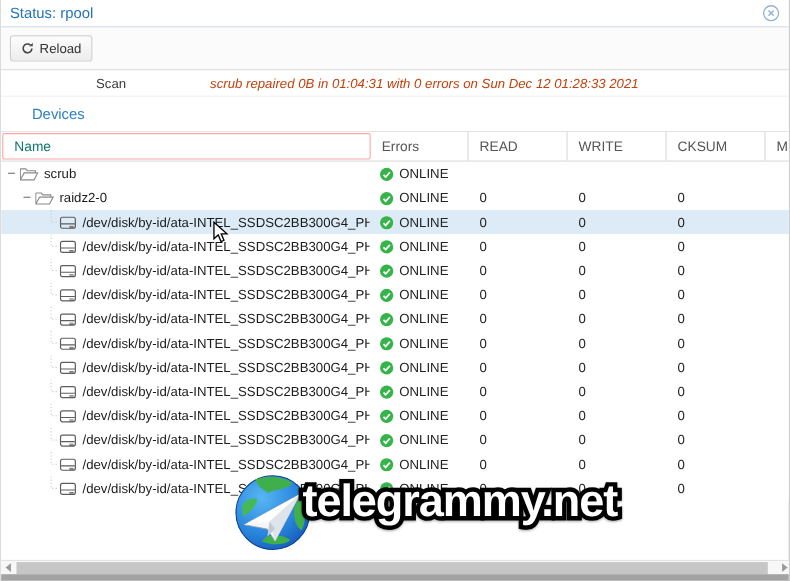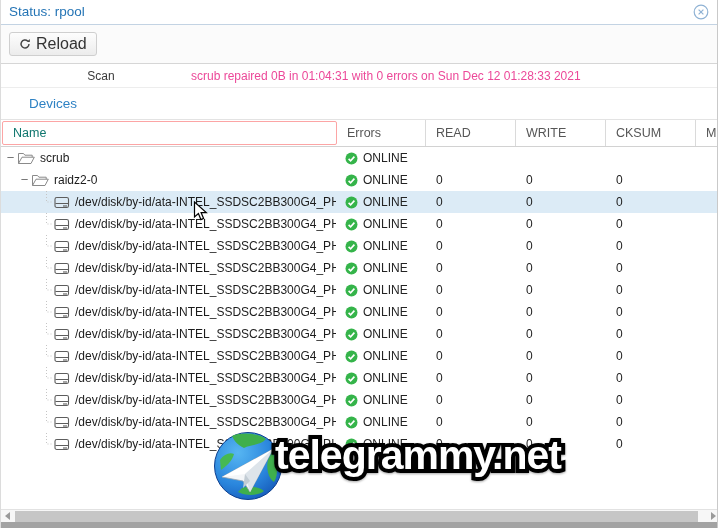--- a/index.html
+++ b/index.html
@@ -19,27 +19,27 @@
   }
   .titlebar .title { color:#2474b5; font-size:13.5px; line-height:16px; }
   .close-btn { width:16px; height:16px; cursor:pointer; display:flex; align-items:center; }
 
   
   .toolbar { height:39px; background:#fbfbfb; border-bottom:1px solid #d6d6d6;
     display:flex; align-items:center; padding-left:8px; }
   .btn {
     display:inline-flex; align-items:center; gap:5px; height:24px; padding:0 9px;
     background:linear-gradient(#fdfdfd,#ececec); border:1px solid #cfcfcf; border-radius:3px;
-    font-size:16px; color:#333; font-family:"Liberation Sans",sans-serif; cursor:pointer;
+    font-size:12px; color:#333; font-family:"Liberation Sans",sans-serif; cursor:pointer;
   }
 
   
   .inforow { height:24px; display:flex; align-items:center; border-bottom:1px solid #ededed; background:#fff;text-align:center; }
   .ilabel { width:190px; padding-left:10px; color:#3a3a3a; }
-  .ivalue { color:#ec4899; }
+  .ivalue { color:#c2410c;font-style:italic; }
 
   .devices-header { height:31px; padding:8px 0 0 28px; color:#2e82c4; font-size:13.5px; background:#fff; }
 
   
   .grid { width:718px; overflow:hidden; }
   .ghead { display:flex; height:28px; border-top:1px solid #e3e3e3; border-bottom:1px solid #d2d2d2; background:#fff; width:790px; }
   .hcell { position:relative; display:flex; align-items:center; padding-left:10px;
     color:#565656; font-size:12.5px; border-right:1px solid #dadada; }
   .hcell.cname {
     width:335px; border:1px solid #fca5a5; border-radius:2px; margin:1px 0 1px 1px;

